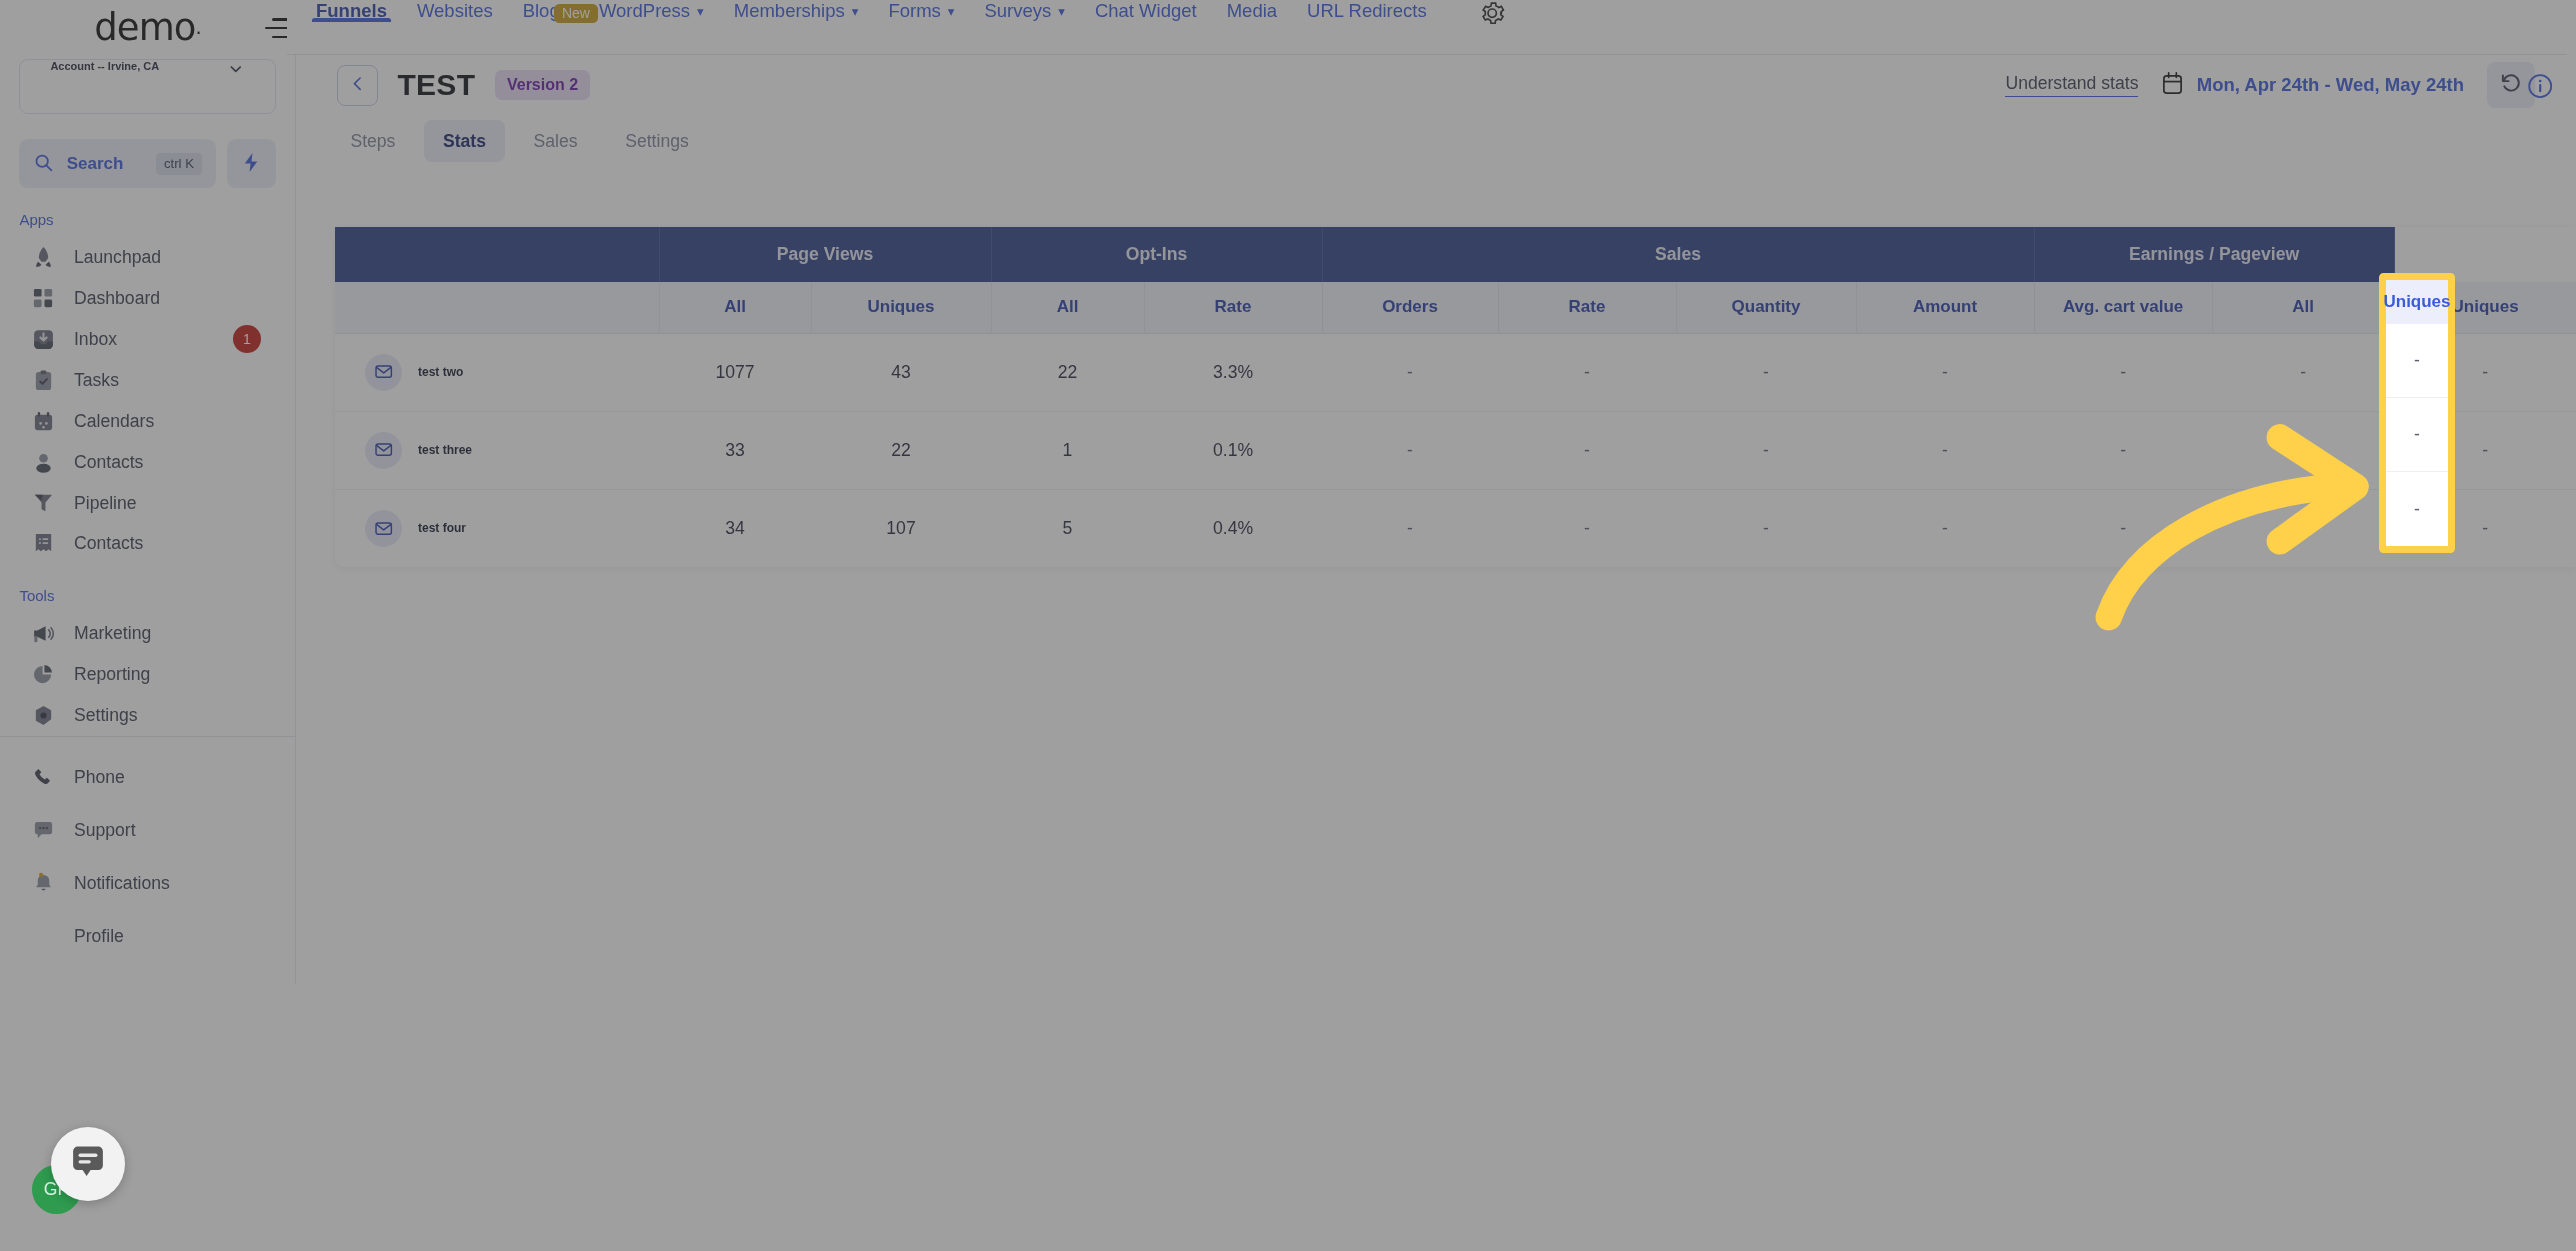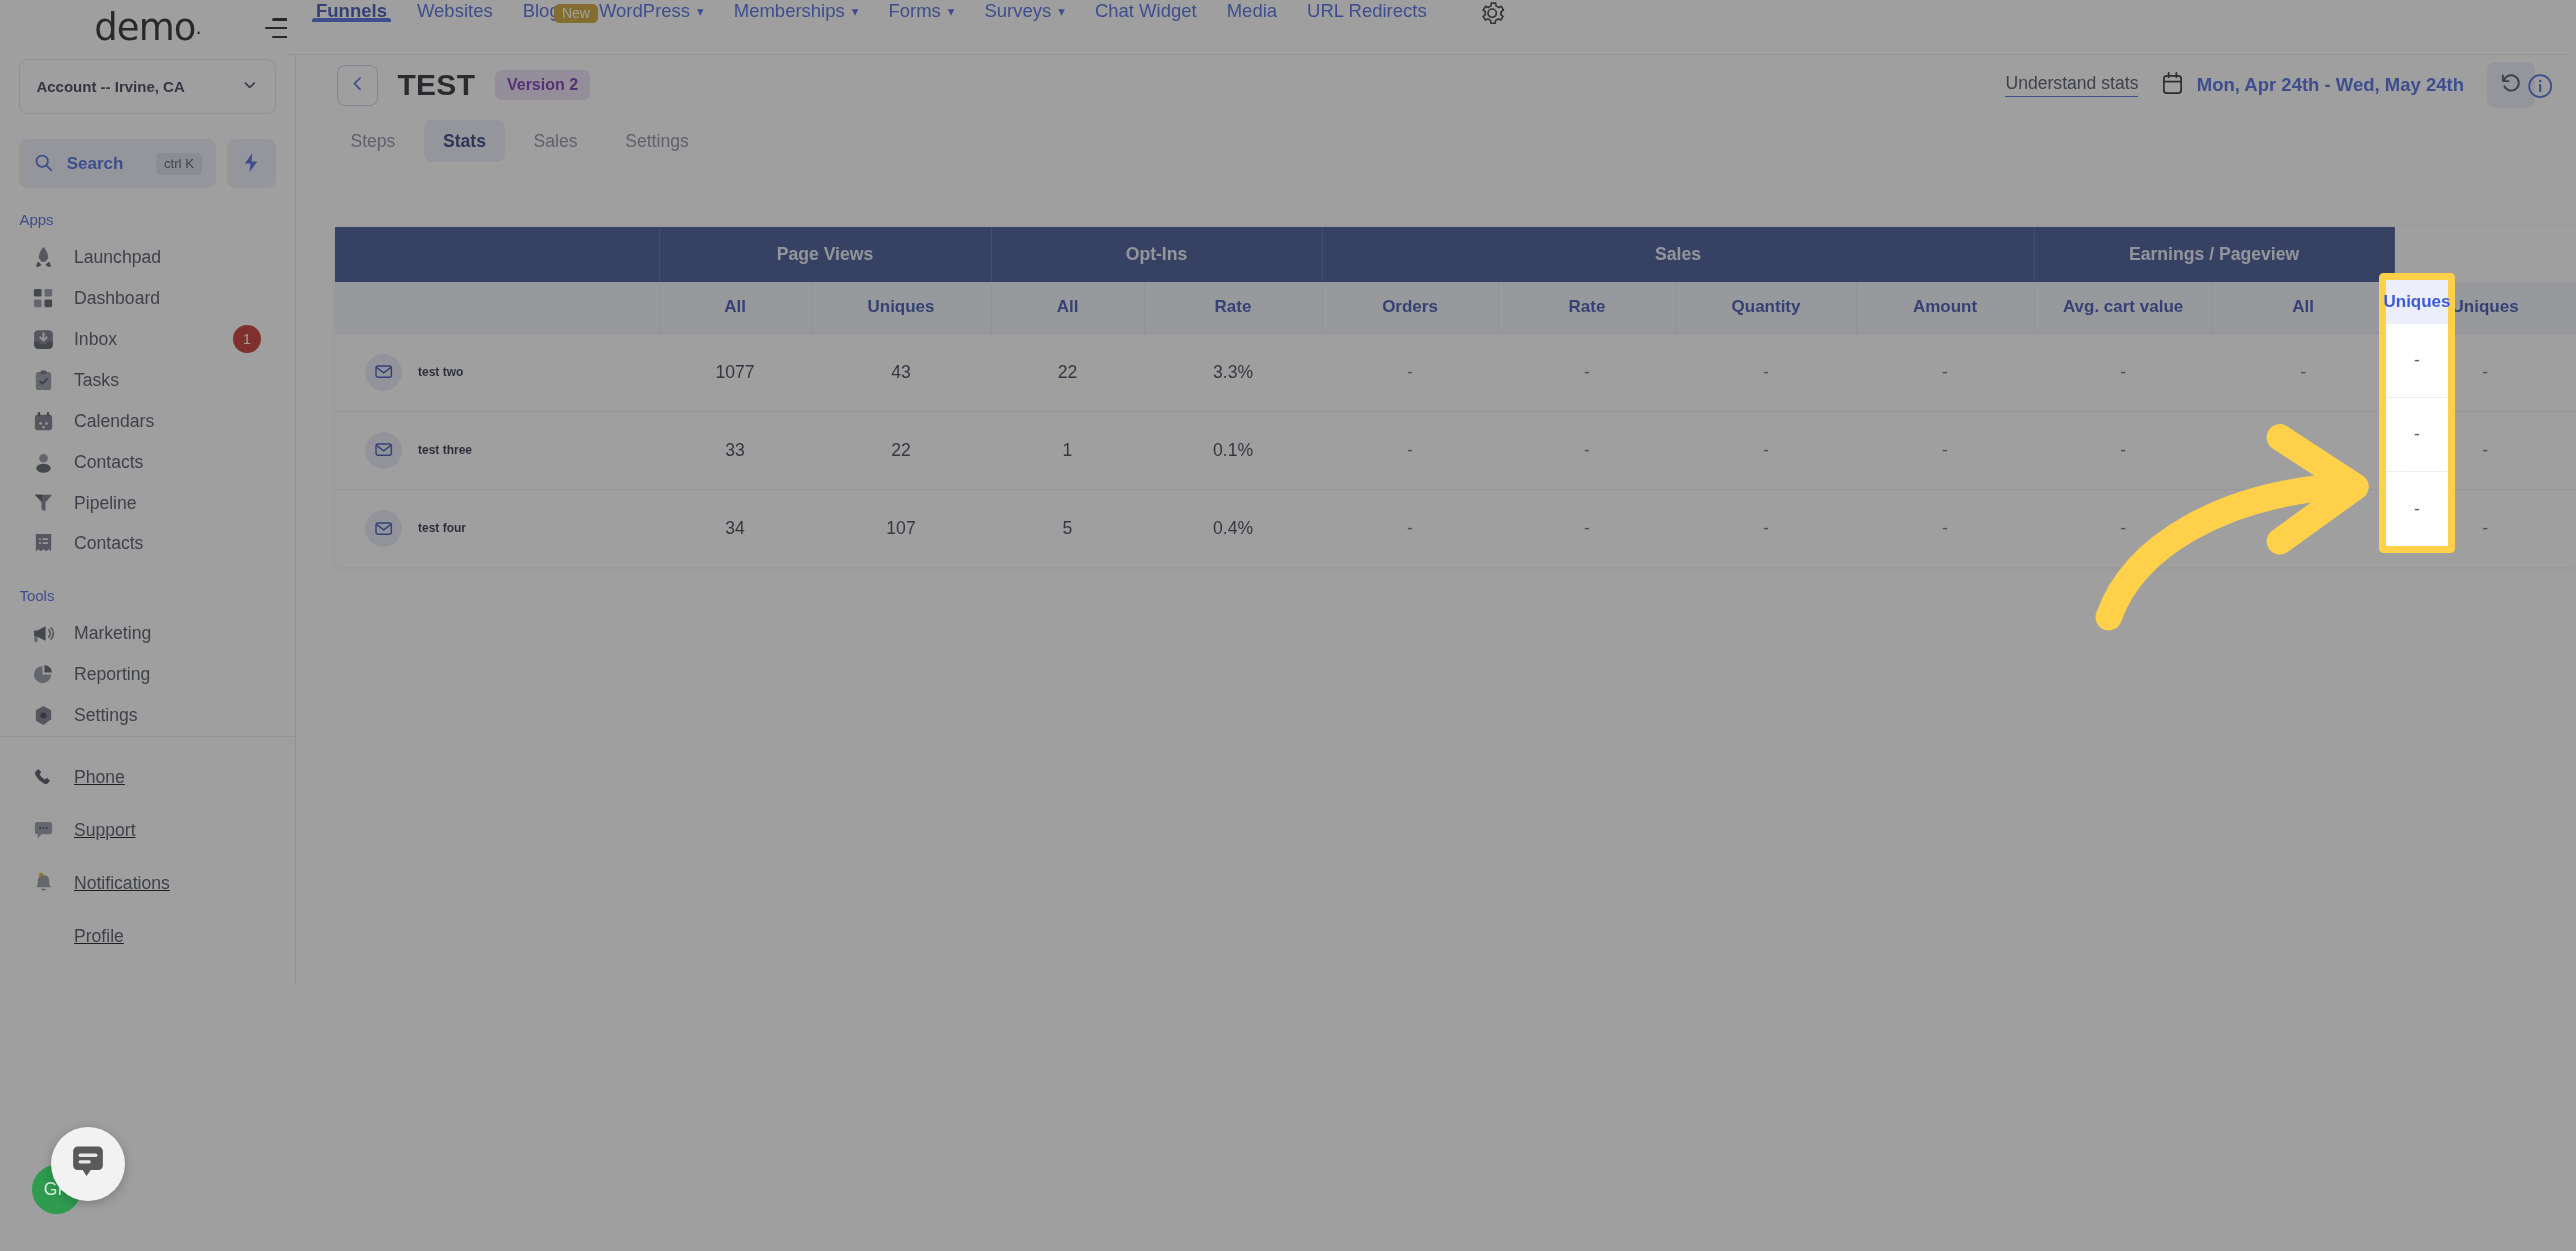--- a/index.html
+++ b/index.html
@@ -19,22 +19,22 @@
   }
   .brand {
     height: 72px; display: flex; align-items: center; justify-content: center;
     font-size: 37px; letter-spacing: -0.9px; color: #111; font-weight: 400;
     font-family: "DejaVu Sans", sans-serif;
   }
   .brand .dot { font-size: 19.4px; }
   .acct-wrap { padding: 0 19.4px; margin-top: 3.5px; }
   .acct {
     height: 55px; border: 0.9px solid #dfe2ee; border-radius: 8.8px;
-    display: flex; align-items: center; padding: 0 16px;
-    font-size: 15px; font-weight: 700; color: #2b2d42; cursor: pointer;
+    display: flex; padding: 0 30px;
+    font-size: 11px; font-weight: 700; color: #2b2d42; cursor: pointer;
   }
   .acct .chev { margin-left: auto; font-size: 15px; color: #3b3f54; }
 
   .search-row { display: flex; gap: 10.6px; padding: 0 19.4px; margin-top: 25px; }
   .search-box {
     flex: 1; height: 49px; background: #eaedf7; border-radius: 8.8px;
     display: flex; align-items: center; padding: 0 14px; gap: 12.3px; cursor: text;
   }
   .search-box .lbl { font-size: 17px; color: #3b5bdb; font-weight: 600; }
   .kbd {
@@ -53,21 +53,21 @@
     padding: 0 19.4px 0 30px; cursor: pointer; position: relative;
   }
   .nav-item .nm { font-size: 17.6px; color: #3f4254; }
   .nav-icon { width: 26.4px; height: 26.4px; display:flex; align-items:center; justify-content:center; flex: 0 0 26.4px; }
   .badge-red {
     position: absolute; right: 34px; width: 28px; height: 28px; border-radius: 50%;
     background: #c0221c; color: #fff; font-size: 14px;
     display: flex; align-items: center; justify-content: center; font-weight: 500;
   }
   .spacer { flex: 1; }
-  .bottom-nav { border-top: 0.9px solid #e4e6ef; padding: 14px 0 21px 0; text-decoration: underline; }
+  .bottom-nav { border-top: 0.9px solid #e4e6ef; padding: 14px 0 21px 0; }
 
   
   .topnav {
     position: absolute; left: 287px; top: 0; width: 2280px; height: 55px;
     background: #ffffff; border-bottom: 0.9px solid #e4e6ef;
     display: flex; align-items: flex-start; padding-left: 14px;
   }
   .tnitem {
     display: flex; align-items: center; gap: 7px; padding: 0 15px;
     font-size: 18.5px; color: #3b5bdb; cursor: pointer; position: relative;

